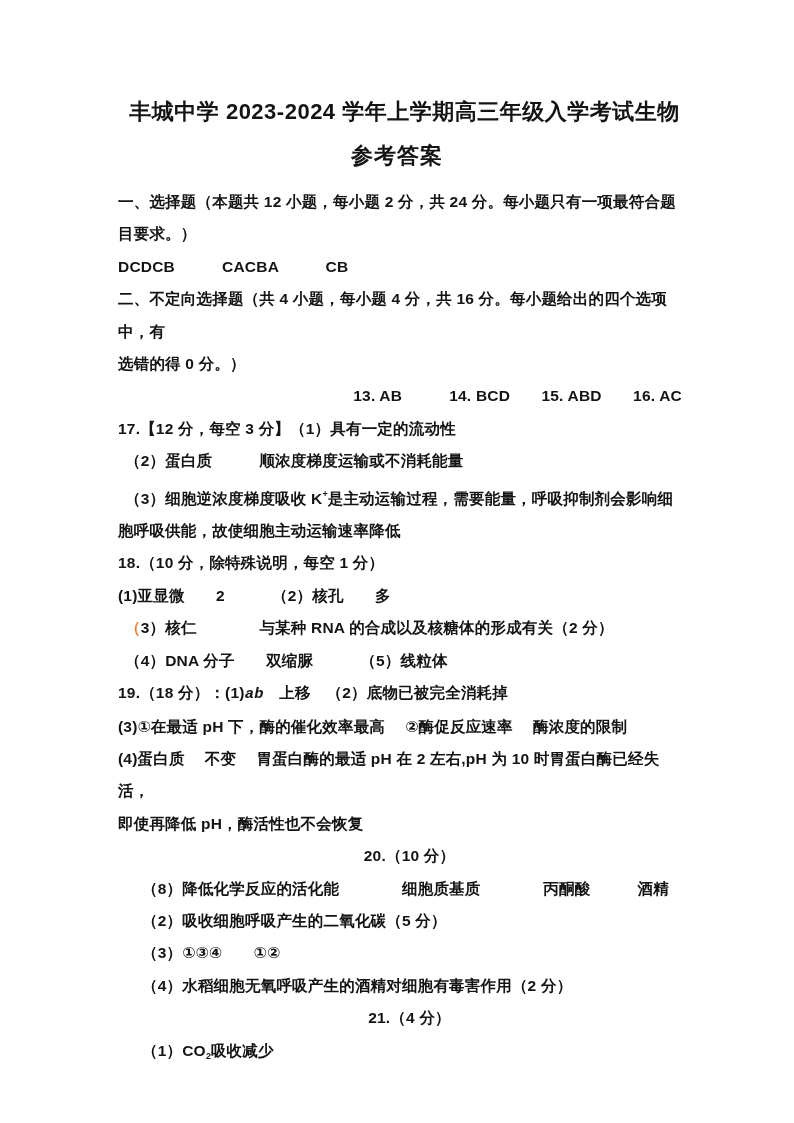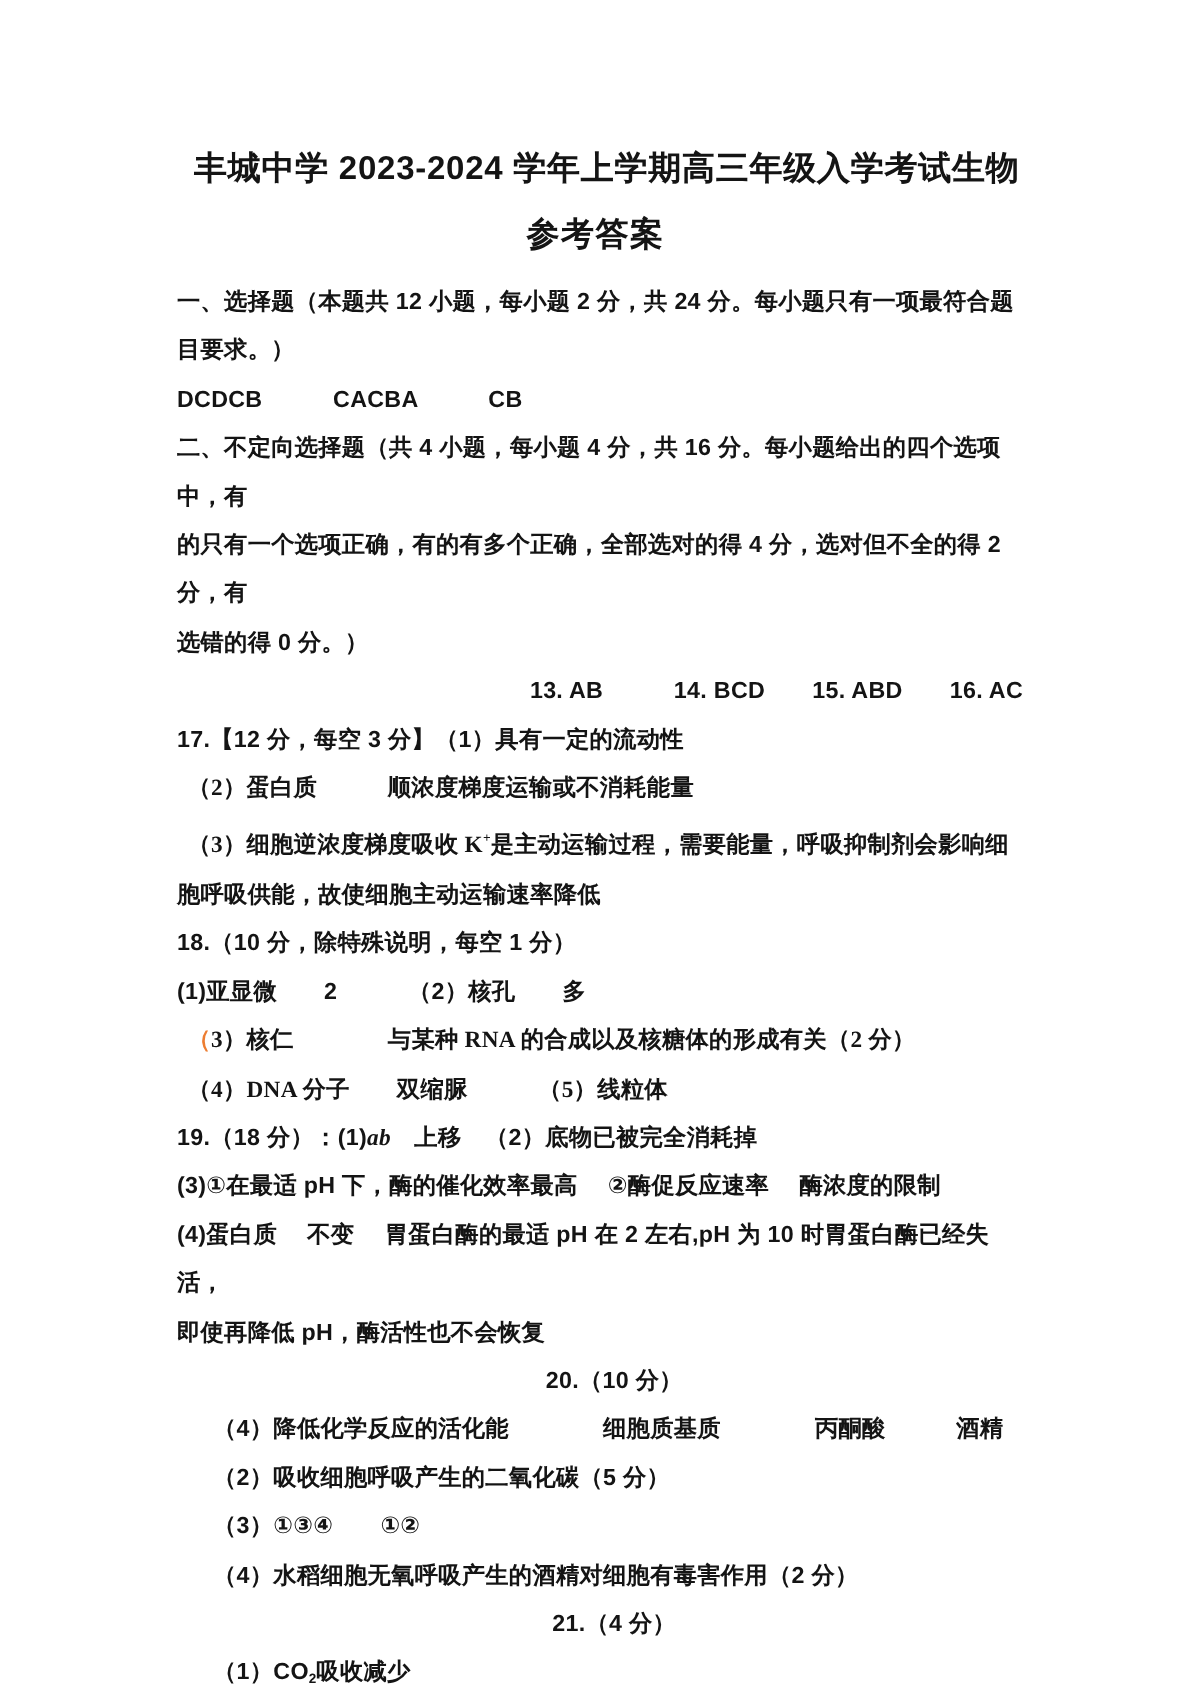--- a/index.html
+++ b/index.html
@@ -38,75 +38,74 @@
     margin-top: 15px;
     padding: 0 112px 0 118px;
     font-size: 15.5px;
     line-height: 32.4px;
   }
   .ln {
     margin: 0;
     white-space: pre-wrap;
     letter-spacing: 0.2px;
   }
-  .ind-sm { padding-left: 7px; font-family: Liberation Serif, serif; }
+  .ind-sm { padding-left: 7px; }
   .ind-md { padding-left: 13px; text-align: right; }
   .blk-ind { padding-left: 19px; text-align: center; }
   .blk-ind-item { padding-left: 24px; }
   .sup {
     font-size: 9px;
     vertical-align: 7px;
     letter-spacing: 0;
   }
   .sub {
     font-size: 9px;
     vertical-align: -3px;
     letter-spacing: 0;
   }
   .ital {
     font-style: italic;
-    font-family: Liberation Serif, serif;
+    font-family: Liberation Mono, monospace;
     font-weight: 700;
   }
 </style>
 </head>
 <body>
 
 <div class="page">
 
   <h1 class="title">丰城中学 2023-2024 学年上学期高三年级入学考试生物</h1>
   <h2 class="subtitle">参考答案</h2>
 
   <div class="doc-body">
 
     <p class="ln">一、选择题（本题共 12 小题，每小题 2 分，共 24 分。每小题只有一项最符合题目要求。）</p>
     <p class="ln">DCDCB　　　CACBA　　　CB</p>
 
     <p class="ln">二、不定向选择题（共 4 小题，每小题 4 分，共 16 分。每小题给出的四个选项中，有</p>
-    <p class="ln">的只有一个选项正确，有的有多个正确，全部选对的得 4 分，选对但不全的得 2 分，有</p>
     <p class="ln">选错的得 0 分。）</p>
     <p class="ln ind-md">13. AB　　　14. BCD　　15. ABD　　16. AC</p>
 
     <p class="ln">17.【12 分，每空 3 分】（1）具有一定的流动性</p>
     <p class="ln ind-sm">（2）蛋白质　　　顺浓度梯度运输或不消耗能量</p>
     <p class="ln ind-sm"><span>（3）细胞逆浓度梯度吸收 K</span><span class="sup">+</span><span>是主动运输过程，需要能量，呼吸抑制剂会影响细</span></p>
     <p class="ln">胞呼吸供能，故使细胞主动运输速率降低</p>
 
     <p class="ln">18.（10 分，除特殊说明，每空 1 分）</p>
     <p class="ln">(1)亚显微　　2　　　（2）核孔　　多</p>
     <p class="ln ind-sm"><span class="orange" style="color: rgb(237, 125, 49);">（</span><span>3）核仁　　　　与某种 RNA 的合成以及核糖体的形成有关（2 分）</span></p>
     <p class="ln ind-sm">（4）DNA 分子　　双缩脲　　　（5）线粒体</p>
 
     <p class="ln"><span>19.（18 分）：(1)</span><span class="ital">ab</span><span>　上移　（2）底物已被完全消耗掉</span></p>
     <p class="ln">(3)①在最适 pH 下，酶的催化效率最高　 ②酶促反应速率　 酶浓度的限制</p>
     <p class="ln">(4)蛋白质　 不变　 胃蛋白酶的最适 pH 在 2 左右,pH 为 10 时胃蛋白酶已经失活，</p>
     <p class="ln">即使再降低 pH，酶活性也不会恢复</p>
 
     <p class="ln blk-ind">20.（10 分）</p>
-    <p class="ln blk-ind-item">（4）降低化学反应的活化能　　　　细胞质基质　　　　丙酮酸　　　酒精</p>
+    <p class="ln blk-ind-item">（8）降低化学反应的活化能　　　　细胞质基质　　　　丙酮酸　　　酒精</p>
     <p class="ln blk-ind-item">（2）吸收细胞呼吸产生的二氧化碳（5 分）</p>
     <p class="ln blk-ind-item">（3）①③④　　①②</p>
     <p class="ln blk-ind-item">（4）水稻细胞无氧呼吸产生的酒精对细胞有毒害作用（2 分）</p>
 
     <p class="ln blk-ind">21.（4 分）</p>
     <p class="ln blk-ind-item"><span>（1）CO</span><span class="sub">2</span><span>吸收减少</span></p>
 
   </div>
 </div>
 

